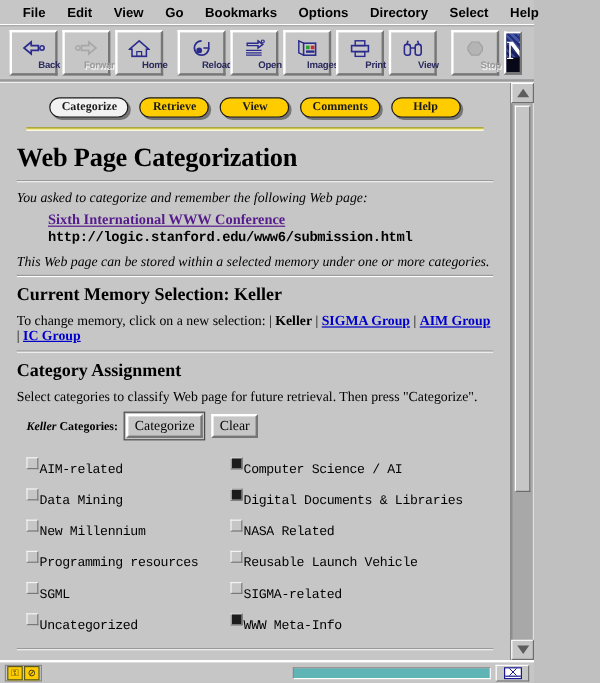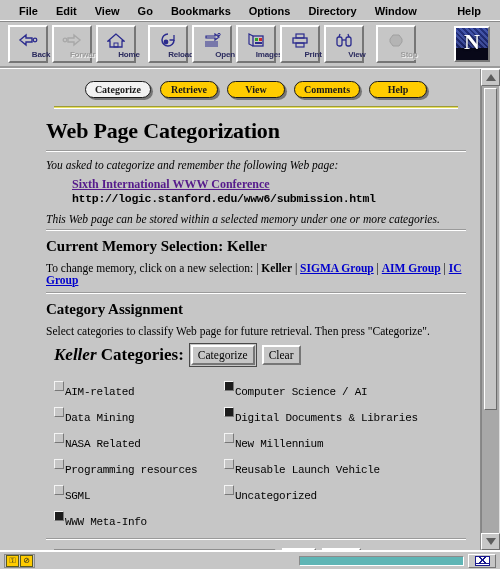--- a/index.html
+++ b/index.html
@@ -4,21 +4,21 @@
 <style>
   * { box-sizing: border-box; }
   html, body {
     margin: 0; padding: 0;
     width: 500px; height: 569px;
     overflow: hidden;
     background: #c0c0c0;
     font-family: "Liberation Sans", sans-serif;
   }
   #app {
-    width: 500px; height: 569px;
+    width: 445px; height: 569px;
     position: relative;
     background: #c6c6c6;
     display: flex;
     flex-direction: column;
   }
 
   
   .menubar {
     height: 22px;
     background: #c6c6c6;
@@ -113,21 +113,20 @@
     text-shadow: 0 1px 2px rgba(0,0,0,.7);
   }
 
   
   .content-wrap {
     flex: 1 1 auto;
     display: flex;
     overflow: hidden;
     background: #c6c6c6;
     border-top: 1px solid #ffffff;
-    padding-left: 32px;
   }
   .page {
     flex: 1 1 auto;
     overflow: hidden;
     background: #c6c6c6;
     padding: 10px 14px 0 14px;
     position: relative;
   }
 
   
@@ -272,21 +271,21 @@
 
   
   .catrow {
     display: flex;
     align-items: center;
     gap: 7px;
     margin: 8px 0 9px 8px;
   }
   .catlabel {
     font-family: "Liberation Serif", serif;
-    font-size: 17px;
+    font-size: 10px;
     font-weight: bold;
     color: #000;
   }
   .catlabel i { font-style: italic; }
   .btn {
     font-family: "Liberation Serif", serif;
     font-size: 11.5px;
     color: #000;
     background: #c6c6c6;
     border-top: 2px solid #ffffff;
@@ -435,21 +434,21 @@
 <div id="app">
 
   <div class="menubar">
     <div class="menu-item">File</div>
     <div class="menu-item">Edit</div>
     <div class="menu-item">View</div>
     <div class="menu-item">Go</div>
     <div class="menu-item">Bookmarks</div>
     <div class="menu-item">Options</div>
     <div class="menu-item">Directory</div>
-    <div class="menu-item">Window</div>
+    <div class="menu-item">Select</div>
     <div class="menu-spacer"></div>
     <div class="menu-item">Help</div>
   </div>
 
   <div class="toolbar">
 
     <div class="tbtn">
       <span class="glyph">
         <svg width="20" height="14" viewBox="0 0 20 14">
           <path d="M8 2 L2 7 L8 12 L8 9 L14 9 L14 5 L8 5 Z" fill="none" stroke="#2b2b8e" stroke-width="1.4"></path>
@@ -636,39 +635,43 @@
           <span class="cbox"></span>
           <span class="cblabel">Data Mining</span>
         </label>
         <label class="cbitem">
           <span class="cbox checked"></span>
           <span class="cblabel">Digital Documents &amp; Libraries</span>
         </label>
 
         <label class="cbitem">
           <span class="cbox"></span>
+          <span class="cblabel">New Millennium</span>
+        </label>
+        <label class="cbitem">
+          <span class="cbox"></span>
           <span class="cblabel">NASA Related</span>
         </label>
-        <label class="cbitem">
-          <span class="cbox"></span>
-          <span class="cblabel">New Millennium</span>
-        </label>
 
         <label class="cbitem">
           <span class="cbox"></span>
           <span class="cblabel">Programming resources</span>
         </label>
         <label class="cbitem">
           <span class="cbox"></span>
           <span class="cblabel">Reusable Launch Vehicle</span>
         </label>
 
         <label class="cbitem">
           <span class="cbox"></span>
           <span class="cblabel">SGML</span>
+        </label>
+        <label class="cbitem">
+          <span class="cbox"></span>
+          <span class="cblabel">SIGMA-related</span>
         </label>
 
         <label class="cbitem">
           <span class="cbox"></span>
           <span class="cblabel">Uncategorized</span>
         </label>
 
         <label class="cbitem">
           <span class="cbox checked"></span>
           <span class="cblabel">WWW Meta-Info</span>

